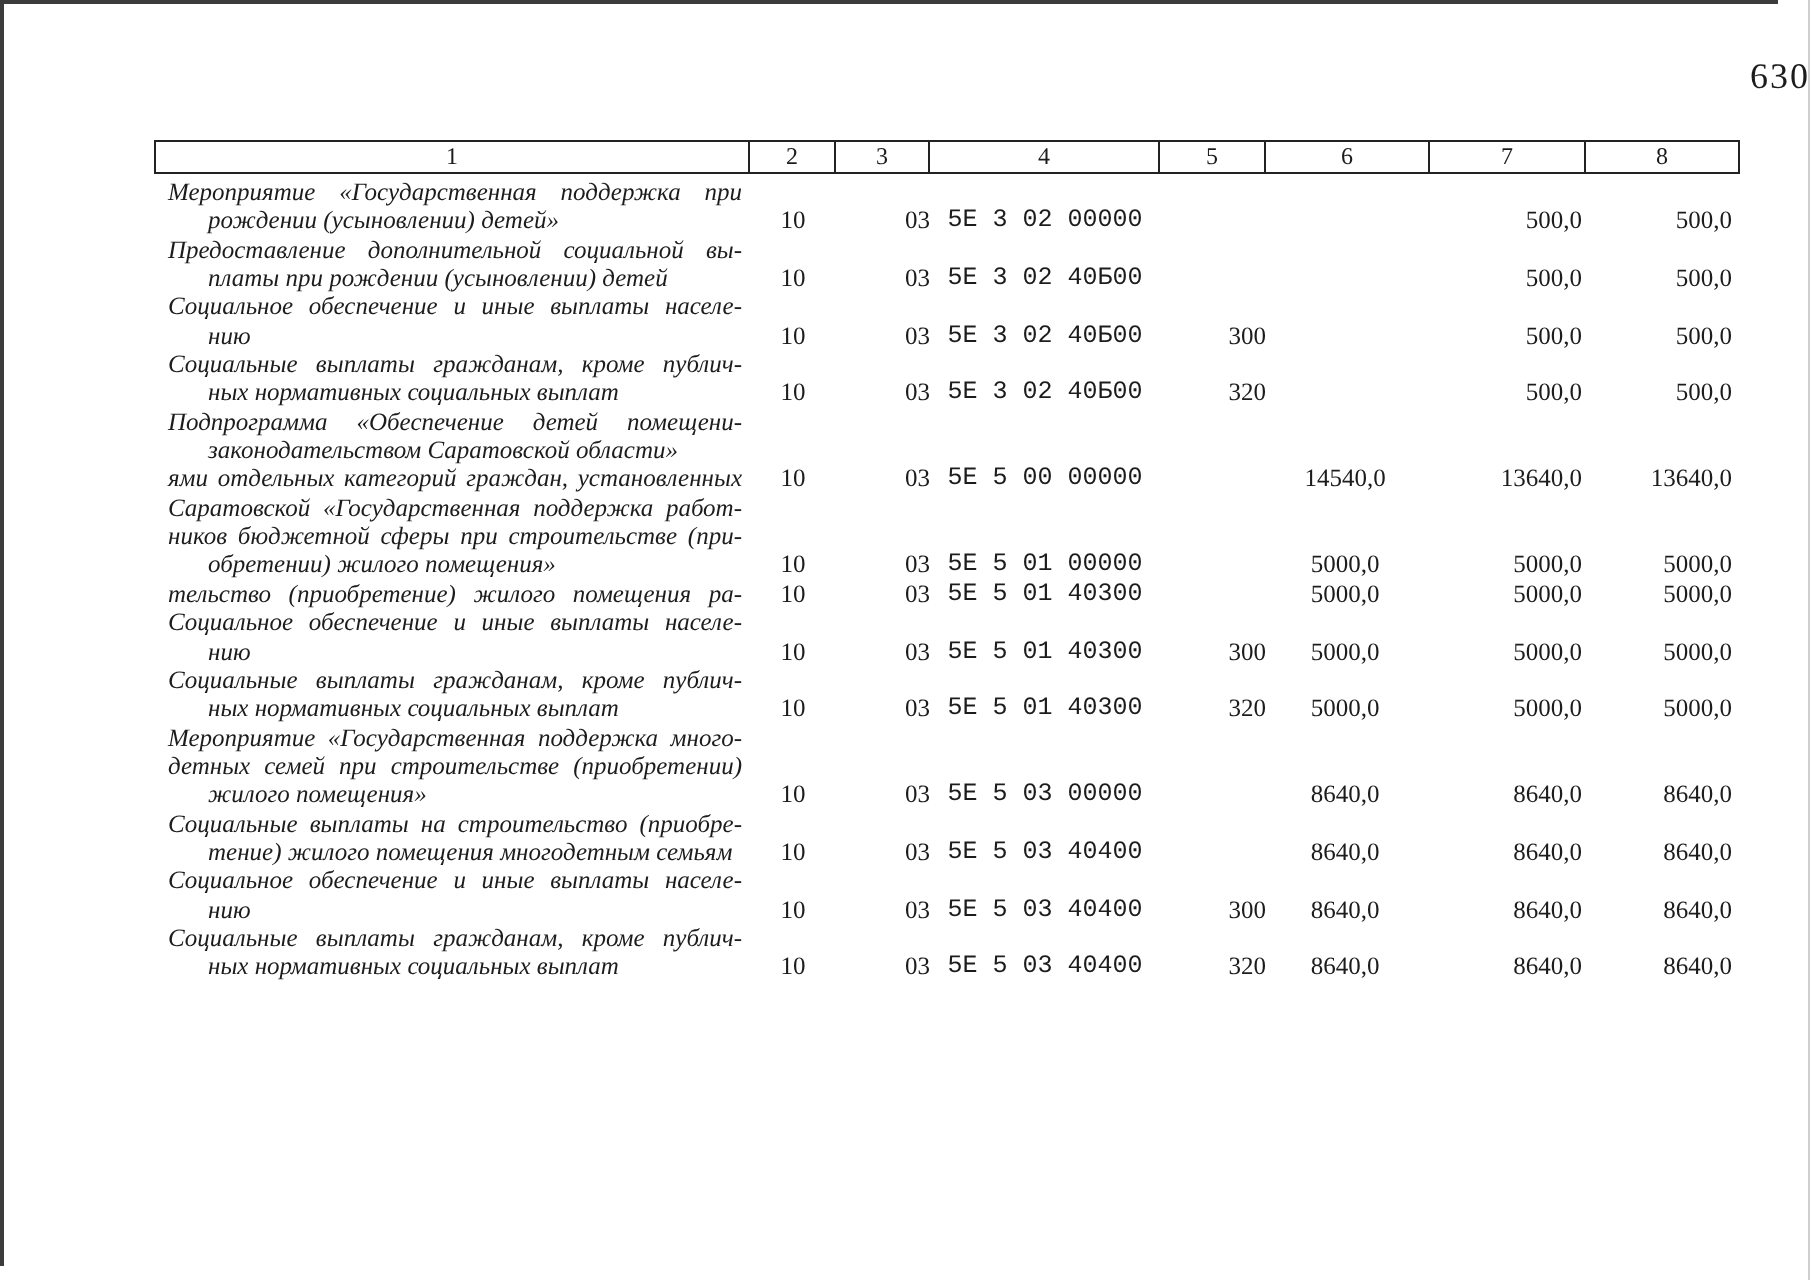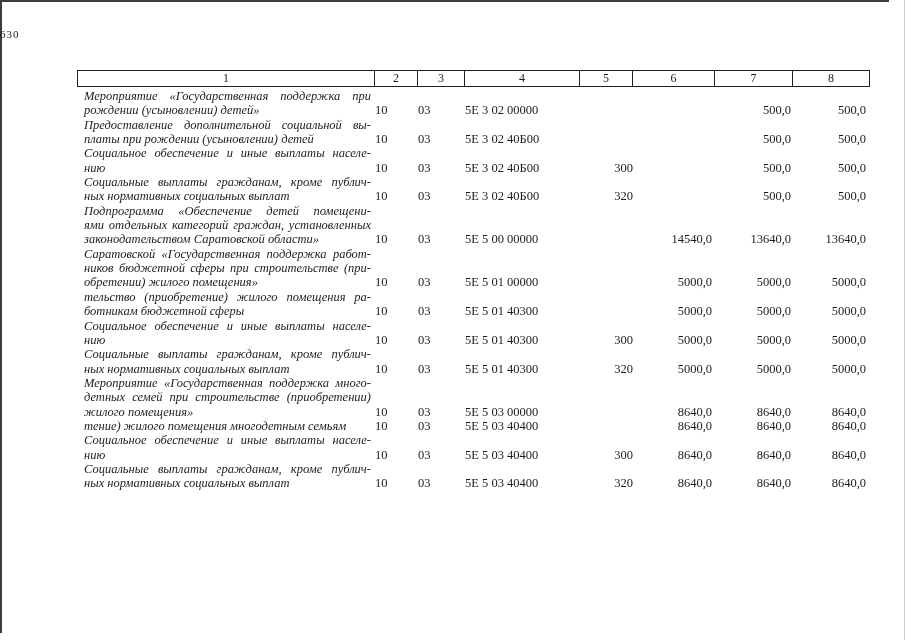--- a/index.html
+++ b/index.html
@@ -12,21 +12,21 @@
     color: #1c1c1c;
     overflow: hidden;
   }
   
   .scan-edge-top    { position:absolute; top:0; left:0; width:889px; height:2px; background:#3c3c3c; }
   .scan-edge-left   { position:absolute; top:0; left:0; width:2px; height:633px; background:#3c3c3c; }
   .scan-edge-right  { position:absolute; top:0; right:0; width:1px; height:640px; background:#cfcfcf; }
 
   .page-number {
     position:absolute; top:28px; left:0; width:905px;
-    text-align:left; font-size:11px; letter-spacing:1px;
+    text-align:right; font-size:18px; letter-spacing:1px;
   }
 
   .btable { position:absolute; left:77px; top:70px; width:793px; }
 
   .thead {
     display:flex;
     border:1.5px solid #222;
     box-sizing:border-box;
     height:17px;
   }
@@ -42,26 +42,26 @@
 
   .tbody { margin-top:2px; }
   .trow { display:flex; align-items:flex-end; }
   .cell {
     box-sizing:border-box;
     font-size:12.5px;
     line-height:14.35px;
   }
   .c1 { width:298px; padding-left:7px; padding-right:4px; }
   .c1 .nline { text-align:justify; text-align-last:justify; word-spacing:1px;font-style:italic; }
-  .c1 .nline.last { text-align-last:left; word-spacing:normal; }
-  .c2 { width:43px; text-align:left; }
-  .c3 { width:47px; text-align:left; }
-  .c4 { width:115px; text-align:left; }
+  .c1 .nline.last { text-align-last:left; word-spacing:normal;margin-left:20px; }
+  .c2 { width:43px; text-align:center; }
+  .c3 { width:47px; text-align:right; }
+  .c4 { width:115px; text-align:center;font-family:Liberation Mono, monospace; }
   .c5 { width:53px; text-align:right; }
-  .c6 { width:82px; text-align:right; padding-right:3px; }
+  .c6 { width:82px; text-align:center; padding-right:3px; }
   .c7 { width:78px; text-align:right; padding-right:2px; }
   .c8 { width:77px; text-align:right; padding-right:4px; }
 </style>
 </head>
 <body>
 
 <div class="page">
   <div class="scan-edge-top"></div>
   <div class="scan-edge-left"></div>
   <div class="scan-edge-right"></div>
@@ -128,22 +128,22 @@
           <div class="cell c3">03</div>
           <div class="cell c4">5Е 3 02 40Б00</div>
           <div class="cell c5">320</div>
           <div class="cell c6"></div>
           <div class="cell c7">500,0</div>
           <div class="cell c8">500,0</div>
         </div>
         <div class="trow">
           <div class="cell c1">
             <div class="nline">Подпрограмма «Обеспечение детей помещени-</div>
+            <div class="nline last">законодательством Саратовской области»</div>
             <div class="nline">ями отдельных категорий граждан, установленных</div>
-            <div class="nline last">законодательством Саратовской области»</div>
           </div>
           <div class="cell c2">10</div>
           <div class="cell c3">03</div>
           <div class="cell c4">5Е 5 00 00000</div>
           <div class="cell c5"></div>
           <div class="cell c6">14540,0</div>
           <div class="cell c7">13640,0</div>
           <div class="cell c8">13640,0</div>
         </div>
         <div class="trow">
@@ -156,21 +156,20 @@
           <div class="cell c3">03</div>
           <div class="cell c4">5Е 5 01 00000</div>
           <div class="cell c5"></div>
           <div class="cell c6">5000,0</div>
           <div class="cell c7">5000,0</div>
           <div class="cell c8">5000,0</div>
         </div>
         <div class="trow">
           <div class="cell c1">
             <div class="nline">тельство (приобретение) жилого помещения ра-</div>
-            <div class="nline last">ботникам бюджетной сферы</div>
           </div>
           <div class="cell c2">10</div>
           <div class="cell c3">03</div>
           <div class="cell c4">5Е 5 01 40300</div>
           <div class="cell c5"></div>
           <div class="cell c6">5000,0</div>
           <div class="cell c7">5000,0</div>
           <div class="cell c8">5000,0</div>
         </div>
         <div class="trow">
@@ -208,20 +207,21 @@
           <div class="cell c2">10</div>
           <div class="cell c3">03</div>
           <div class="cell c4">5Е 5 03 00000</div>
           <div class="cell c5"></div>
           <div class="cell c6">8640,0</div>
           <div class="cell c7">8640,0</div>
           <div class="cell c8">8640,0</div>
         </div>
         <div class="trow">
           <div class="cell c1">
+            <div class="nline">Социальные выплаты на строительство (приобре-</div>
             <div class="nline last">тение) жилого помещения многодетным семьям</div>
           </div>
           <div class="cell c2">10</div>
           <div class="cell c3">03</div>
           <div class="cell c4">5Е 5 03 40400</div>
           <div class="cell c5"></div>
           <div class="cell c6">8640,0</div>
           <div class="cell c7">8640,0</div>
           <div class="cell c8">8640,0</div>
         </div>

